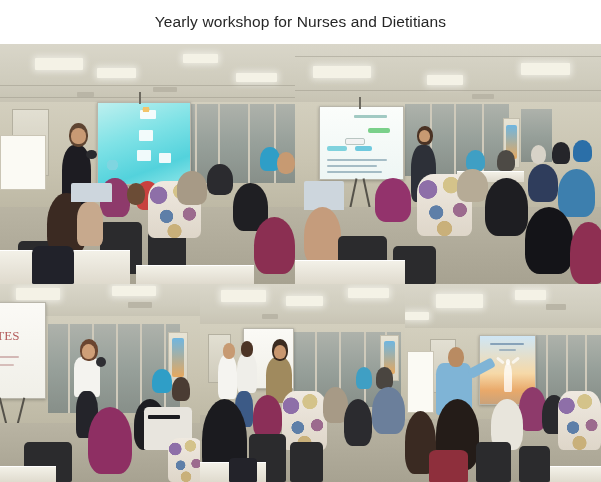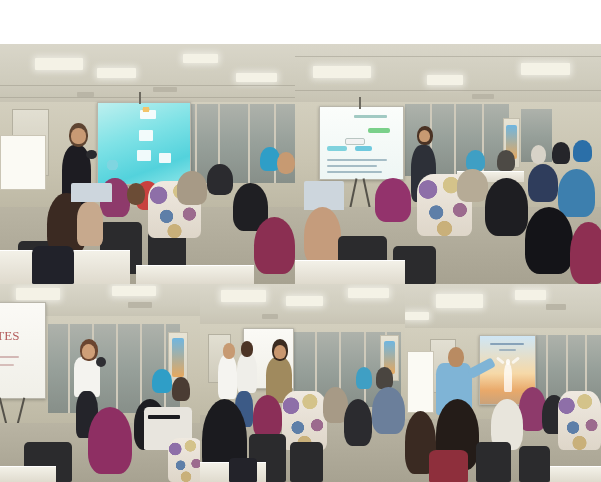--- a/index.html
+++ b/index.html
@@ -100,20 +100,23 @@
     font-weight:400;white-space:nowrap;}
 
   .poster{position:absolute;background:linear-gradient(180deg,#e7e3d4,#d8d3c2);border:1px solid #c3bead;}
   .poster-art{position:absolute;background:linear-gradient(180deg,#6fb6e0,#e6a85e);border-radius:2px;}
 </style>
 </head>
 <body>
 
 <div class="page">
 
+  <div class="title-bar">
+    <div class="title-text">Yearly workshop for Nurses and Dietitians</div>
+  </div>
 
   <div class="collage">
 
     <div class="row row-top">
 
       <div class="photo p1">
         <div class="scene blur">
           <div class="ceiling"></div>
           <div class="ceil-tile" style="left:12%;top:6%;width:16%;height:5%;"></div>
           <div class="ceil-tile" style="left:33%;top:10%;width:13%;height:4%;"></div>

